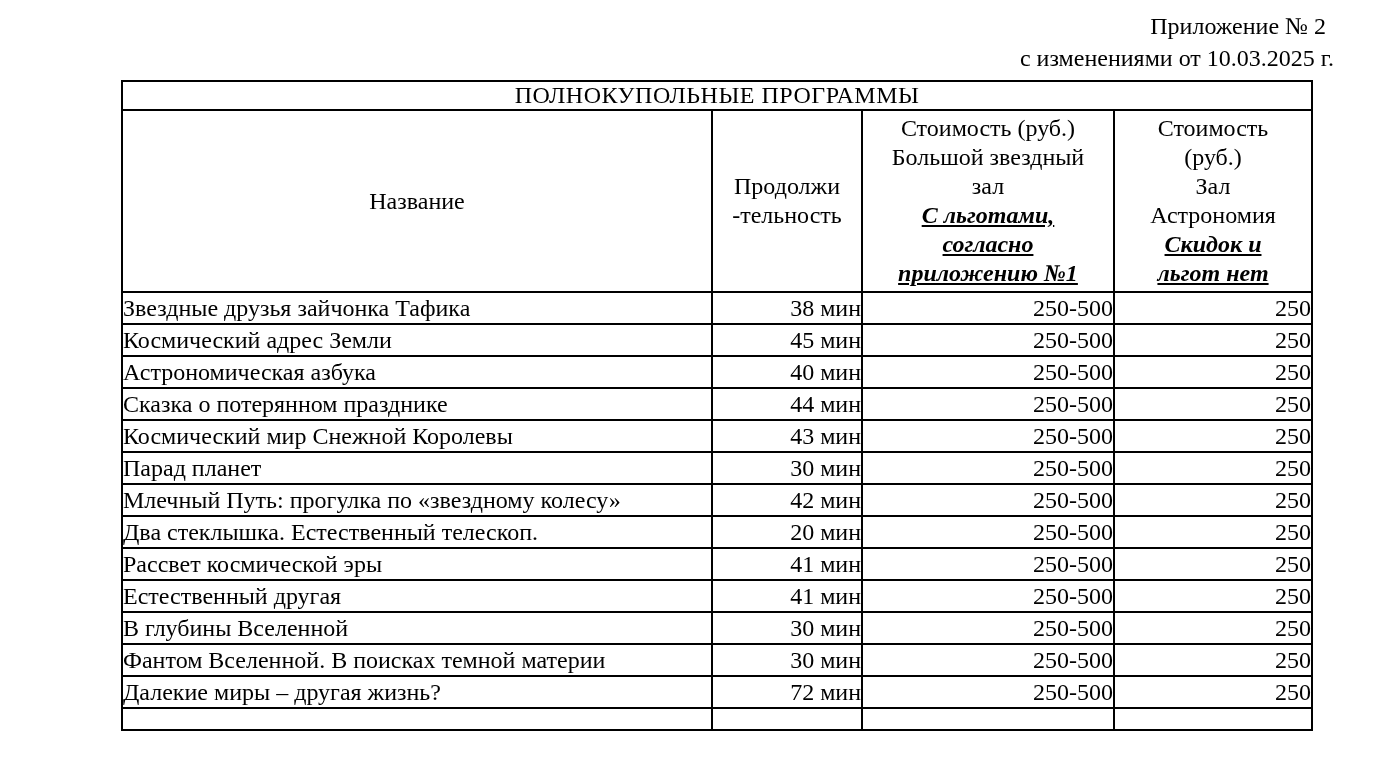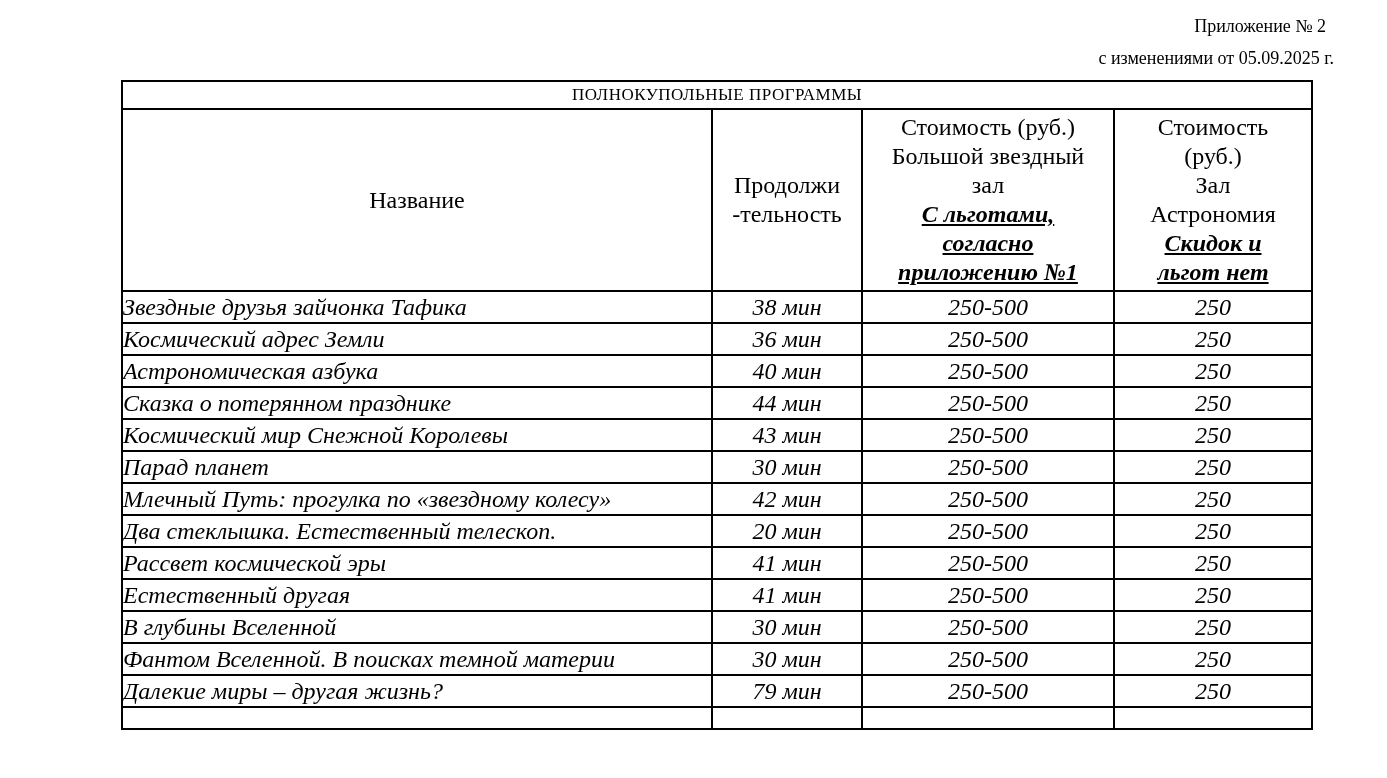--- a/index.html
+++ b/index.html
@@ -13,21 +13,21 @@
     position: relative;
     background: #ffffff;
     color: #000000;
     font-family: "Liberation Serif", "DejaVu Serif", serif;
   }
   .annotation {
     position: absolute;
     top: 10px;
     right: 53px;
     text-align: right;
-    font-size: 18px;
+    font-size: 24px;
     line-height: 32px;
     white-space: nowrap;
   }
   .annotation .line1 { padding-right: 8px; }
 
   table.programs {
     position: absolute;
     left: 121px;
     top: 80px;
     width: 1190px;
@@ -36,21 +36,21 @@
   }
   table.programs th,
   table.programs td {
     border: 2px solid #000000;
     font-weight: normal;
     padding: 0;
     overflow: hidden;
   }
   .title-cell {
     font-weight: bold;
-    font-size: 17px;
+    font-size: 24px;
     text-align: center;
     vertical-align: middle;
     height: 26px;
     letter-spacing: 0.5px;
   }
   .header-row th {
     font-size: 24px;
     text-align: center;
     vertical-align: middle;
     height: 180px;
@@ -61,32 +61,32 @@
     font-weight: bold;
     font-style: italic;
     text-decoration: underline;
   }
   tbody.rows td {
     height: 30px;
     font-size: 24px;
     vertical-align: middle;
     white-space: nowrap;
   }
-  td.cell-name { text-align: left; padding-left: 10px; font-style: italic; }
+  td.cell-name { text-align: left; padding-left: 10px; }
   td.cell-duration,
   td.cell-price-big,
-  td.cell-price-astro { text-align: center; font-style: italic; }
+  td.cell-price-astro { text-align: right; }
   tr.partial-row td { height: 20px; }
 </style>
 </head>
 <body>
 
 <div class="annotation">
   <div class="line1">Приложение № 2</div>
-  <div class="line2">с изменениями от 05.09.2025 г.</div>
+  <div class="line2">с изменениями от 10.03.2025 г.</div>
 </div>
 
 <table class="programs">
   <colgroup>
     <col style="width:590px">
     <col style="width:150px">
     <col style="width:252px">
     <col style="width:198px">
   </colgroup>
   <thead>
@@ -119,21 +119,21 @@
   </thead>
   <tbody class="rows">
       <tr>
         <td class="cell-name">Звездные друзья зайчонка Тафика</td>
         <td class="cell-duration">38 мин</td>
         <td class="cell-price-big">250-500</td>
         <td class="cell-price-astro">250</td>
       </tr>
       <tr>
         <td class="cell-name">Космический адрес Земли</td>
-        <td class="cell-duration">36 мин</td>
+        <td class="cell-duration">45 мин</td>
         <td class="cell-price-big">250-500</td>
         <td class="cell-price-astro">250</td>
       </tr>
       <tr>
         <td class="cell-name">Астрономическая азбука</td>
         <td class="cell-duration">40 мин</td>
         <td class="cell-price-big">250-500</td>
         <td class="cell-price-astro">250</td>
       </tr>
       <tr>
@@ -185,21 +185,21 @@
         <td class="cell-price-astro">250</td>
       </tr>
       <tr>
         <td class="cell-name">Фантом Вселенной. В поисках темной материи</td>
         <td class="cell-duration">30 мин</td>
         <td class="cell-price-big">250-500</td>
         <td class="cell-price-astro">250</td>
       </tr>
       <tr>
         <td class="cell-name">Далекие миры – другая жизнь?</td>
-        <td class="cell-duration">79 мин</td>
+        <td class="cell-duration">72 мин</td>
         <td class="cell-price-big">250-500</td>
         <td class="cell-price-astro">250</td>
       </tr>
       <tr class="partial-row">
         <td class="cell-name"></td>
         <td class="cell-duration"></td>
         <td class="cell-price-big"></td>
         <td class="cell-price-astro"></td>
       </tr>
     </tbody>

